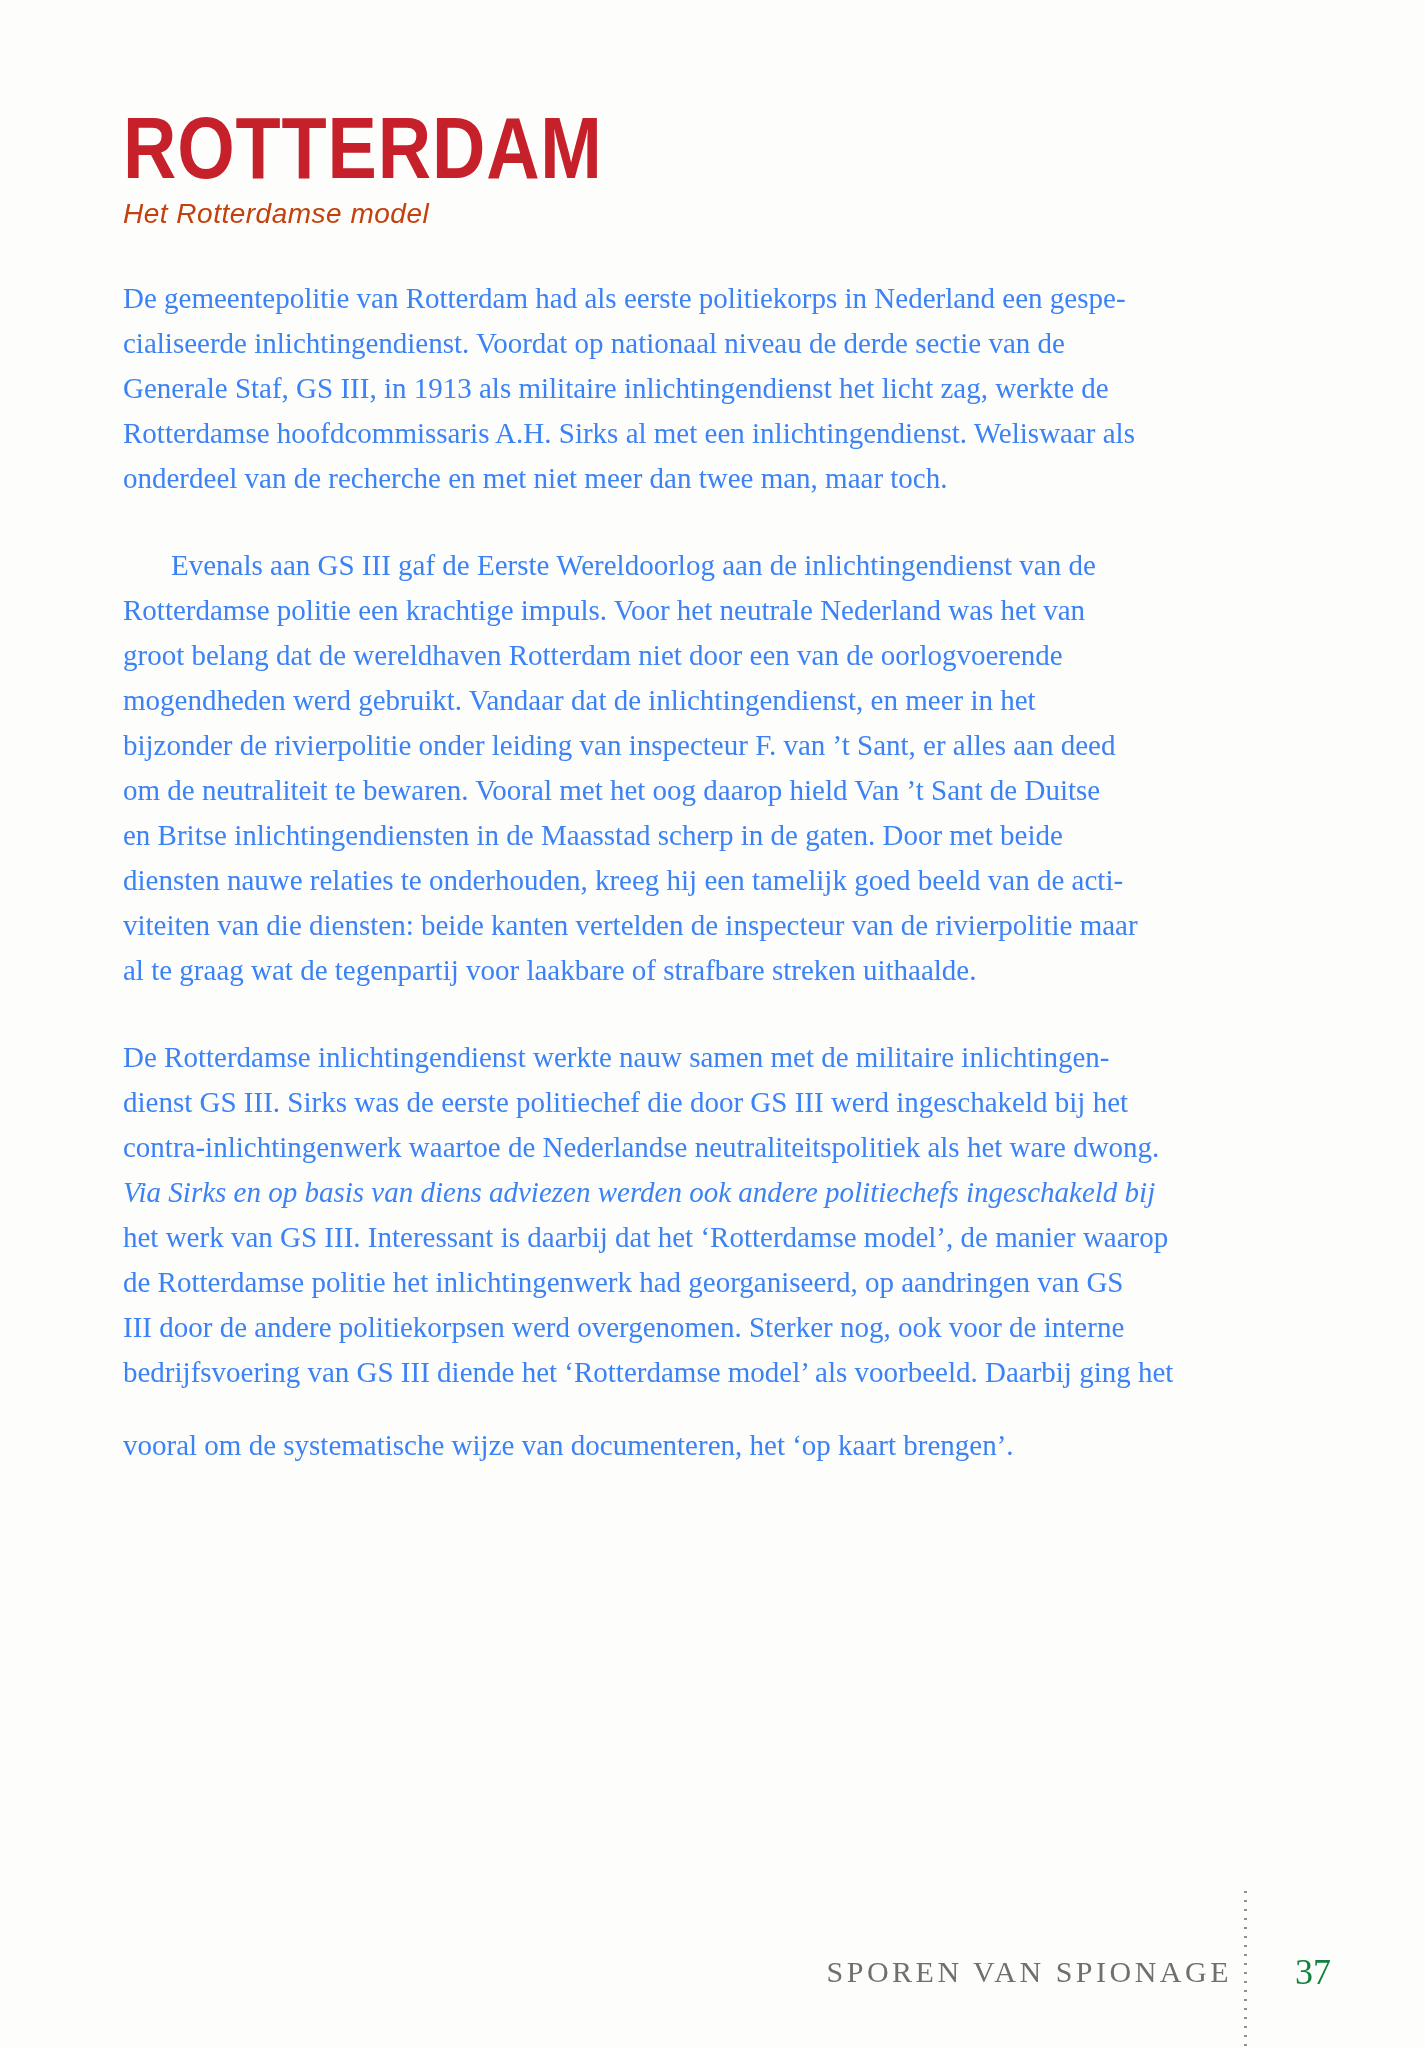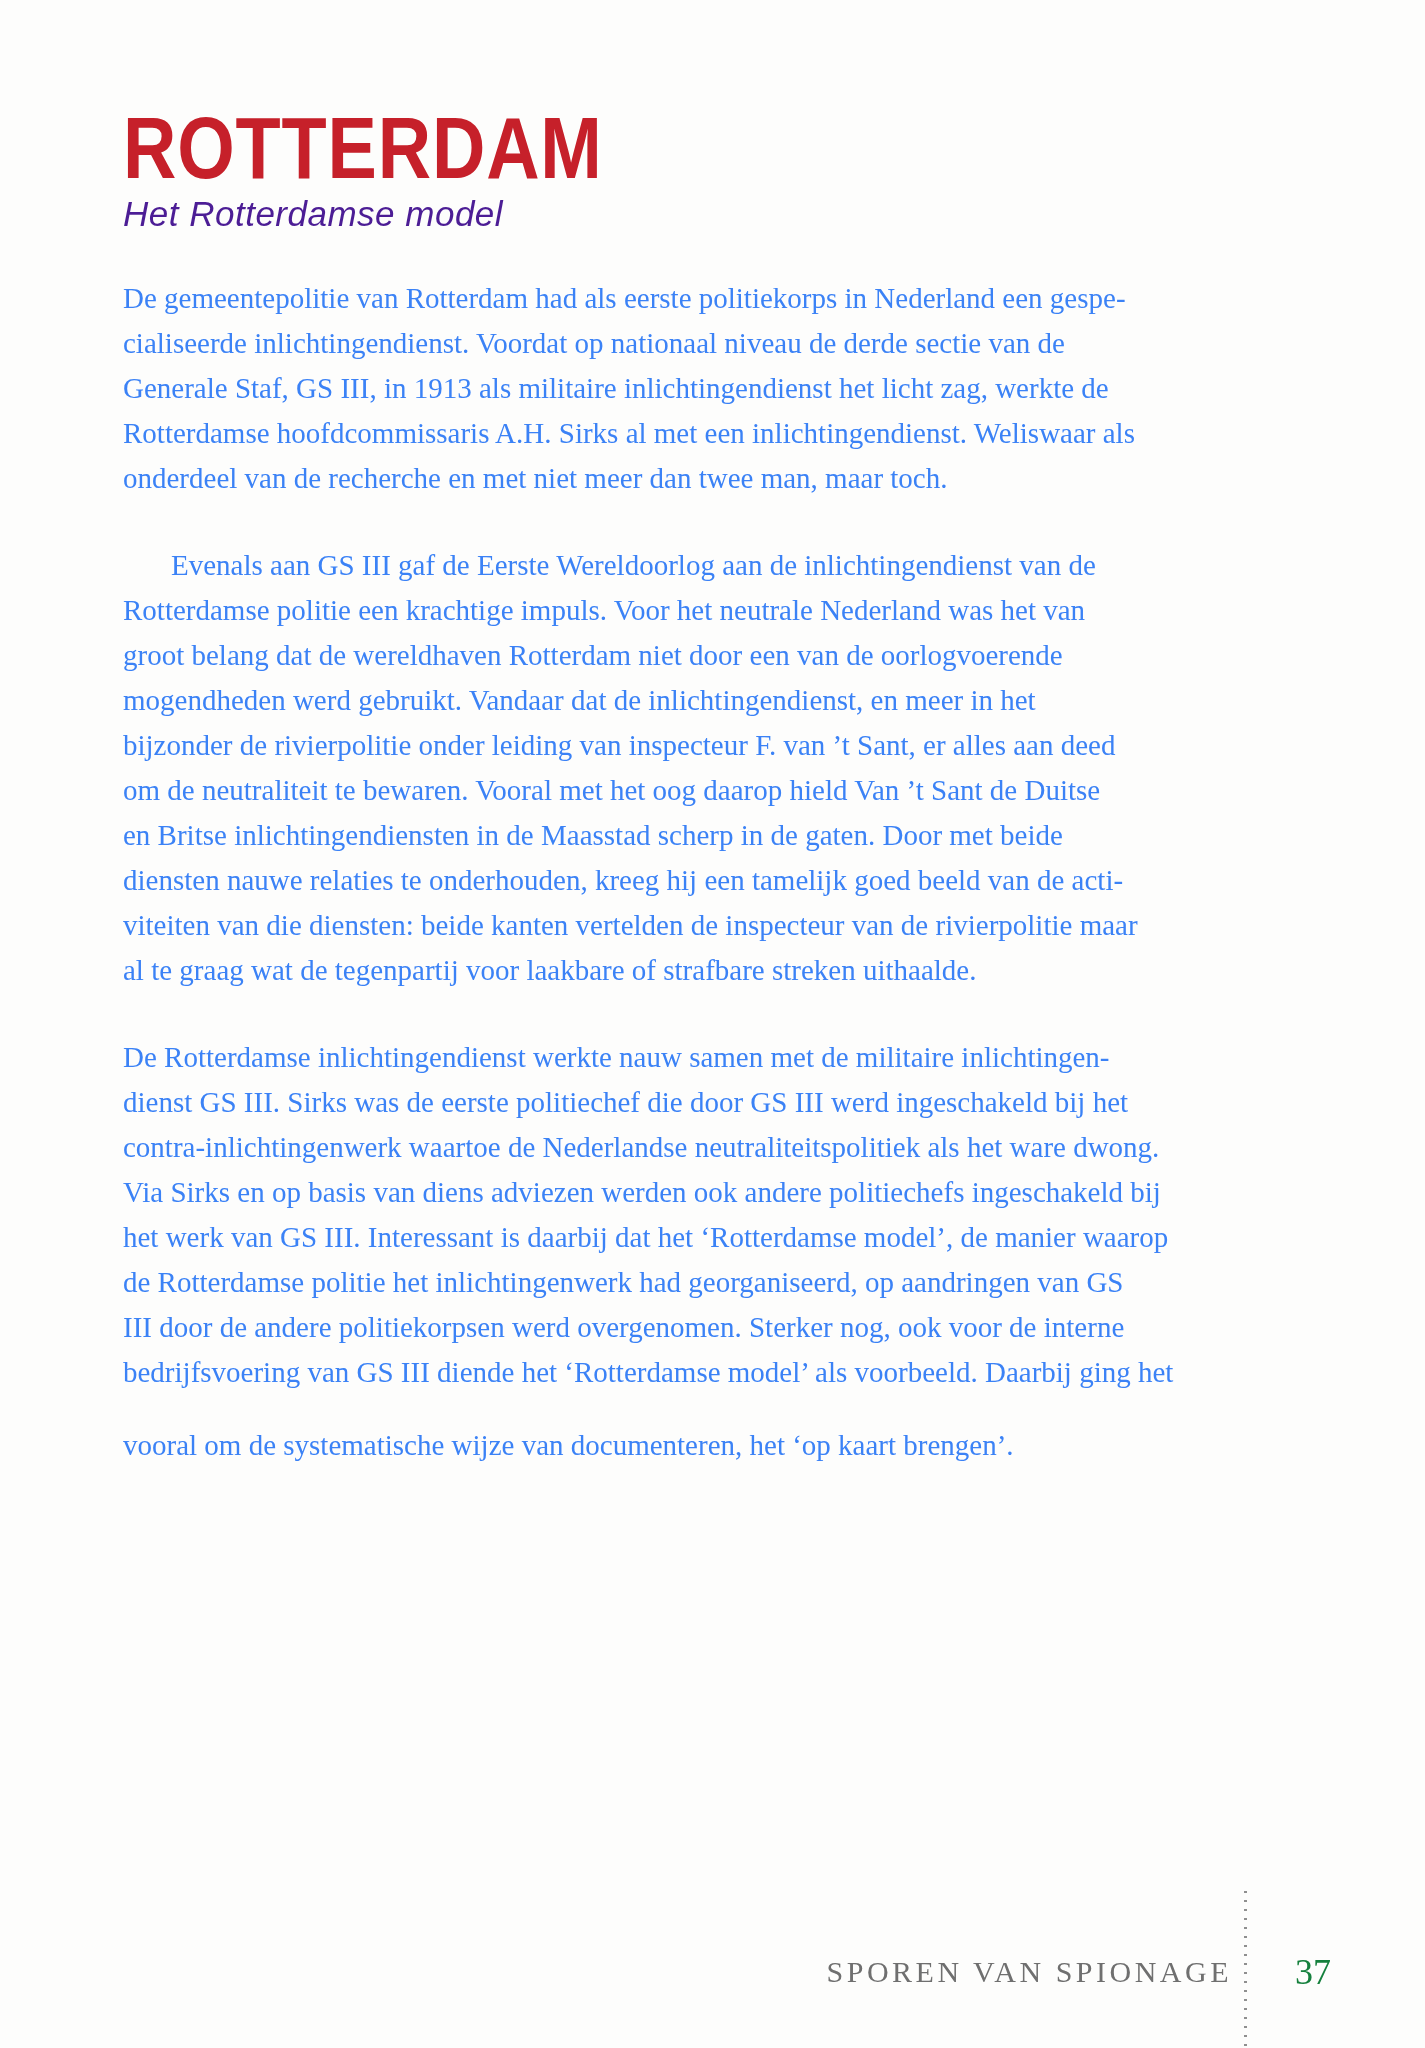--- a/index.html
+++ b/index.html
@@ -25,24 +25,24 @@
     letter-spacing: 1px;
     color: #c6202a;
     transform: scaleX(0.84);
     transform-origin: 0 0;
     white-space: nowrap;
   }
   .chapter-subtitle {
     margin: 2px 0 0 0;
     font-family: "Liberation Sans", sans-serif;
     font-style: italic;
-    font-size: 35px;
+    font-size: 28px;
     line-height: 40px;
     letter-spacing: 0.5px;
-    color: #4c1d95;
+    color: #c2410c;
     white-space: nowrap;
   }
   
   .body-text {
     position: absolute;
     left: 123px; top: 276px;
     width: 1129px;
     font-family: "Liberation Serif", serif;
     font-size: 29px;
     line-height: 45px;
@@ -108,21 +108,21 @@
         <div class="line" style="word-spacing: 0px;">om de neutraliteit te bewaren. Vooral met het oog daarop hield Van ’t Sant de Duitse</div>
         <div class="line" style="word-spacing: 0px;">en Britse inlichtingendiensten in de Maasstad scherp in de gaten. Door met beide</div>
         <div class="line" style="word-spacing: 0px;">diensten nauwe relaties te onderhouden, kreeg hij een tamelijk goed beeld van de acti-</div>
         <div class="line" style="word-spacing: 0px;">viteiten van die diensten: beide kanten vertelden de inspecteur van de rivierpolitie maar</div>
         <div class="line" style="word-spacing: 0px;">al te graag wat de tegenpartij voor laakbare of strafbare streken uithaalde.</div>
       </div>
       <div class="para">
         <div class="line" style="word-spacing: 0px;">De Rotterdamse inlichtingendienst werkte nauw samen met de militaire inlichtingen-</div>
         <div class="line" style="word-spacing: 0px;">dienst GS III. Sirks was de eerste politiechef die door GS III werd ingeschakeld bij het</div>
         <div class="line" style="word-spacing: 0px;">contra-inlichtingenwerk waartoe de Nederlandse neutraliteitspolitiek als het ware dwong.</div>
-        <div class="line" style="word-spacing: 0px;">Via Sirks en op basis van diens adviezen werden ook andere politiechefs ingeschakeld bij</div>
+        <div class="line" style="word-spacing: 0px; font-style: italic;">Via Sirks en op basis van diens adviezen werden ook andere politiechefs ingeschakeld bij</div>
         <div class="line" style="word-spacing: 0px;">het werk van GS III. Interessant is daarbij dat het ‘Rotterdamse model’, de manier waarop</div>
         <div class="line" style="word-spacing: 0px;">de Rotterdamse politie het inlichtingenwerk had georganiseerd, op aandringen van GS</div>
         <div class="line" style="word-spacing: 0px;">III door de andere politiekorpsen werd overgenomen. Sterker nog, ook voor de interne</div>
         <div class="line" style="word-spacing: 0px;">bedrijfsvoering van GS III diende het ‘Rotterdamse model’ als voorbeeld. Daarbij ging het</div>
         <div class="line" style="word-spacing: 0px; margin-top: 28px;">vooral om de systematische wijze van documenteren, het ‘op kaart brengen’.</div>
       </div>
     </main>
 
   <div class="running-title">SPOREN VAN SPIONAGE</div>
 

